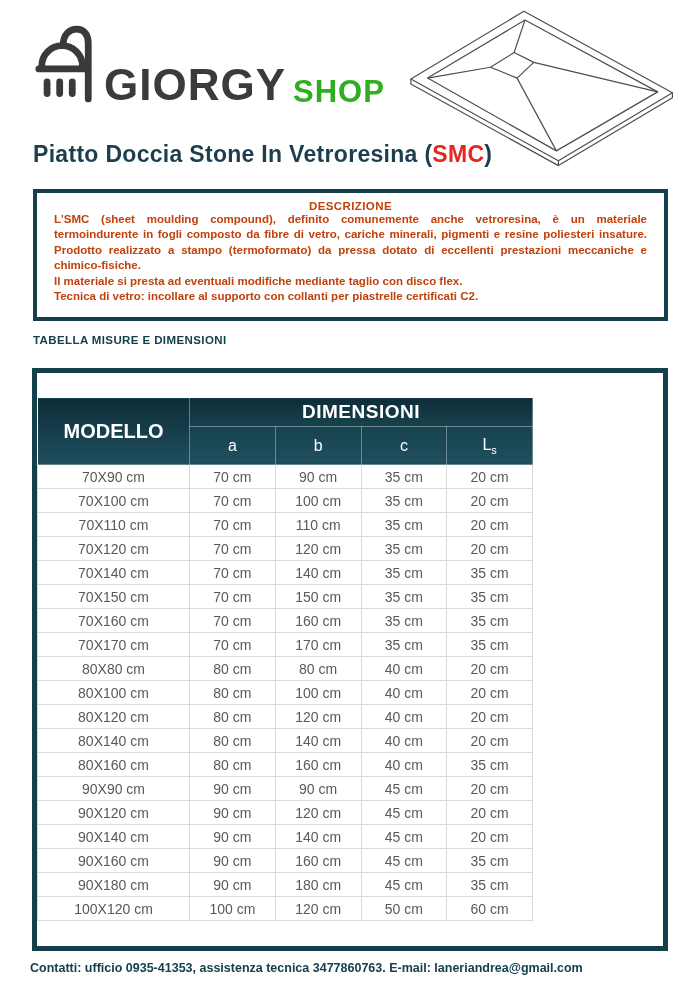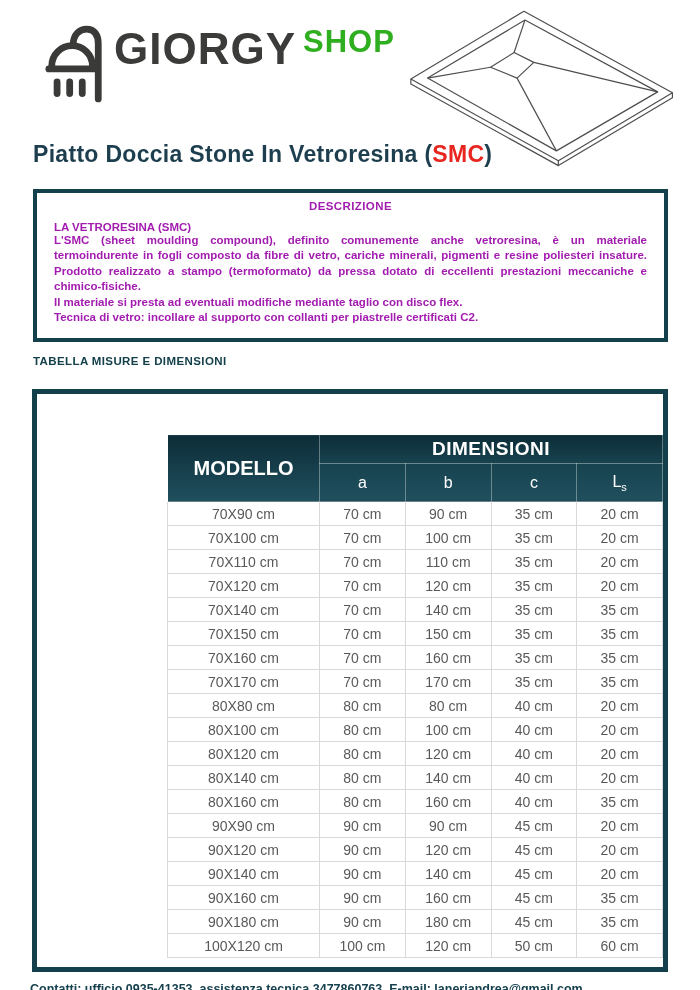--- a/index.html
+++ b/index.html
@@ -1,39 +1,39 @@
 <!DOCTYPE html>
 <html><head>
 <meta charset="utf-8">
 <style>
   * { margin:0; padding:0; box-sizing:border-box; }
   html,body { width:700px; background:#fff; font-family:"Liberation Sans", sans-serif; }
   .page { position:relative; width:700px; height:990px; overflow:hidden; background:#fff; }
 
   
-  .logo { position:absolute; left:44px; top:24px; display:flex; align-items:flex-start; }
+  .logo { position:absolute; left:34px; top:24px; display:flex; align-items:flex-end; }
   .logo .icon-wrap { align-self:flex-start; margin-right:8px; }
   .brand-name { font-size:44px; font-weight:800; color:#3b3b3a; letter-spacing:1px; }
   .brand-suffix { font-size:31px; font-weight:700; color:#2fae20; margin-left:7px; letter-spacing:1px; }
   .tray-drawing { position:absolute; right:2px; top:0; }
 
   
   .page-title { margin:141px 0 0 33px; font-size:23px; font-weight:800; color:#1d3e4e; letter-spacing:0.3px; }
   .page-title .red { color:#e8251f;margin-top:42px; }
 
   
-  .desc-box { margin:21px 32px 0 33px; border:4px solid #14404c; padding:7px 17px 13px 17px; color:#a21caf; }
+  .desc-box { margin:21px 32px 0 33px; border:4px solid #14404c; padding:7px 17px 13px 17px; color:#c2410c; }
   .desc-heading { text-align:center; font-weight:700; font-size:11.5px; letter-spacing:0.4px; }
   .desc-subheading { margin-top:9px; font-weight:700; font-size:11.5px; }
   .desc-box p { font-size:11.5px; font-weight:600; line-height:1.34; }
   .desc-box p.first { text-align:justify; }
 
   
   .table-label { margin:13px 0 22px 33px; font-weight:700; font-size:11.5px; color:#14404c; letter-spacing:0.4px; }
-  .table-box { margin:0 32px; border:5px solid #14404c; height:583px; display:flex; justify-content:flex-end; align-items:flex-start; padding-top:40px; background:#fff; }
+  .table-box { margin:0 32px; border:5px solid #14404c; height:583px; display:flex; justify-content:flex-start; align-items:flex-start; padding-top:24px; background:#fff; }
   table { border-collapse:collapse; width:496px; table-layout:fixed; }
   col.c-model { width:152px; }
   thead th { color:#fff; font-weight:600; border:1px solid rgba(255,255,255,0.35); }
   th.h-model { background:linear-gradient(#0d2d38,#204f5e); font-size:20px; height:67px; }
   th.h-group { background:linear-gradient(#0d2d38,#17434f); font-size:19px; height:20px; letter-spacing:0.5px; }
   tr.subhead th { background:linear-gradient(#17434f,#204f5e); font-size:16px; height:31px; font-weight:400; }
   tr.subhead th sub { font-size:11px; }
   tbody td { height:24px; text-align:center; font-size:14px; color:#595959; border:1px solid #d9d9d9; background:#fff; }
 
   
@@ -70,21 +70,20 @@
       <path d="M259,92 L133,62"></path>
       <path d="M156,152 L116,78"></path>
       <path d="M25,78 L89,67"></path>
     </svg>
   </span>
 
   <h1 class="page-title"><span>Piatto Doccia Stone In Vetroresina (</span><span class="red">SMC</span><span>)</span></h1>
 
   <section class="desc-box">
     <div class="desc-heading">DESCRIZIONE</div>
-    <div class="desc-subheading">LA VETRORESINA (SMC)</div>
     <p class="first">L'SMC (sheet moulding compound), definito comunemente anche vetroresina, è un materiale termoindurente in fogli composto da fibre di vetro, cariche minerali, pigmenti e resine poliesteri insature. Prodotto realizzato a stampo (termoformato) da pressa dotato di eccellenti prestazioni meccaniche e chimico-fisiche.</p>
     <p>Il materiale si presta ad eventuali modifiche mediante taglio con disco flex.</p>
     <p>Tecnica di vetro: incollare al supporto con collanti per piastrelle certificati C2.</p>
   </section>
 
   <div class="table-label">TABELLA MISURE E DIMENSIONI</div>
 
   <section class="table-box">
     <table>
       <colgroup>

